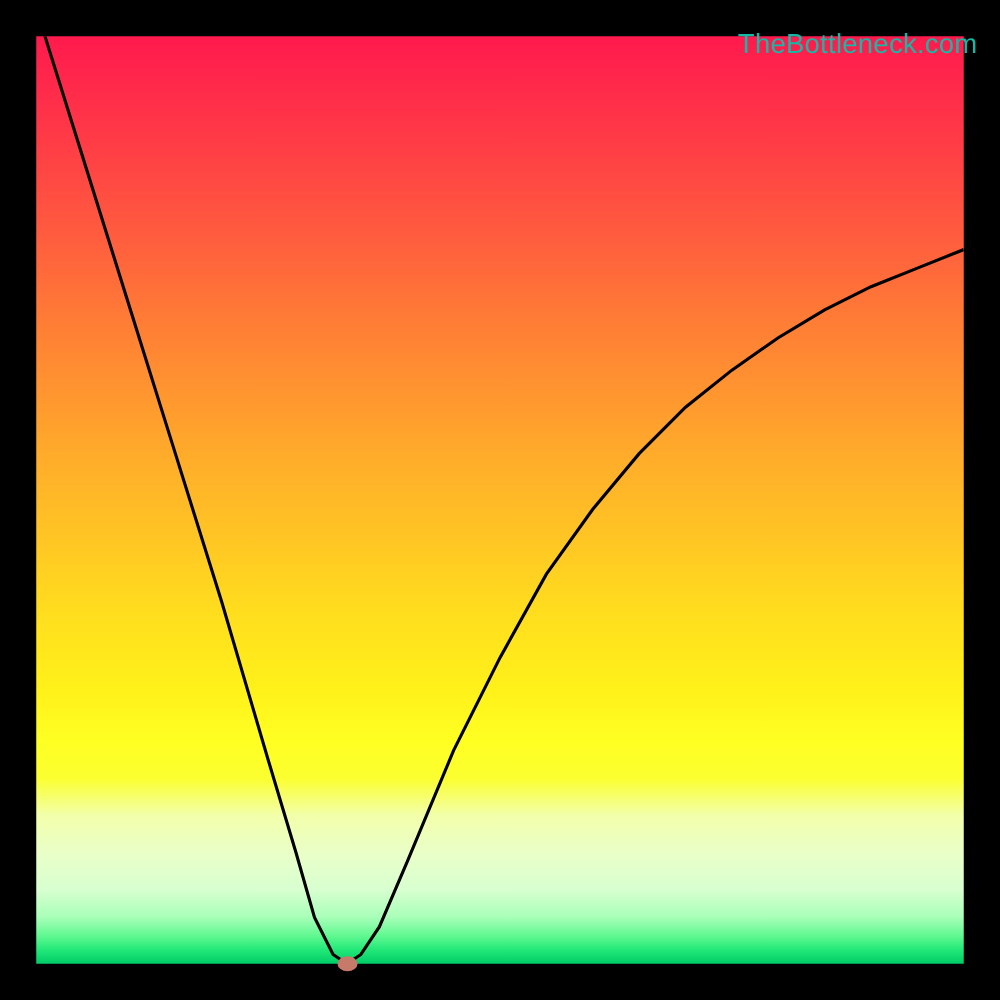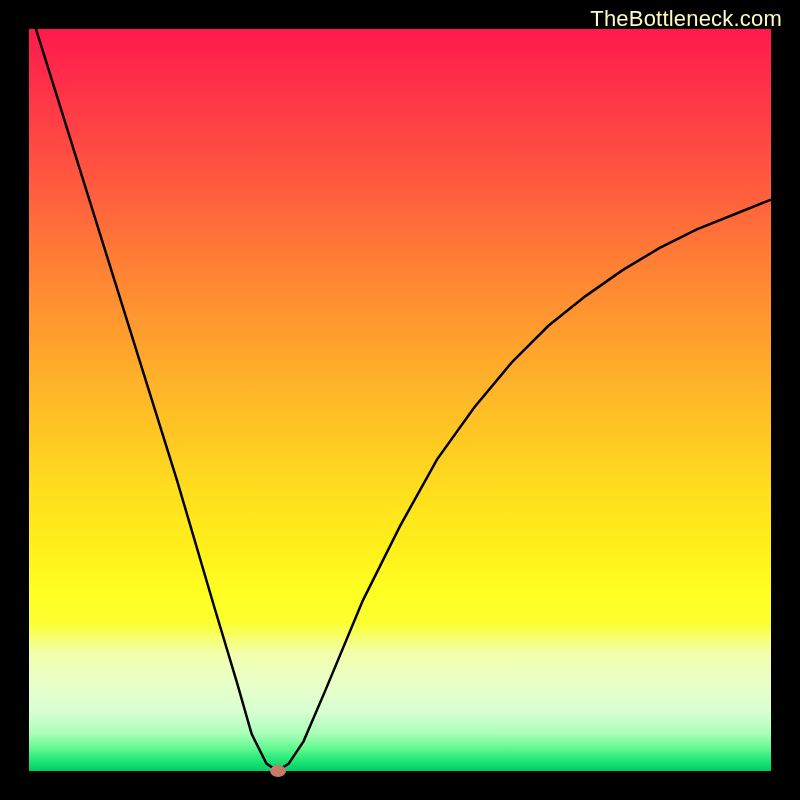--- a/index.html
+++ b/index.html
@@ -6,23 +6,23 @@
   body {
     width: 800px;
     height: 800px;
     background: #000;
     position: relative;
     overflow: hidden;
     font-family: Arial, sans-serif;
   }
   .watermark {
     position: absolute;
-    top: 6px;
+    top: 22px;
     right: 18px;
-    color: #fef9c3;
+    color: #14b8a6;
     font-size: 22px;
     font-weight: 500;
     z-index: 10;
     letter-spacing: 0.2px;
   }
   .plot-area {
     position: absolute;
     left: 29px;
     top: 29px;
     width: 742px;

